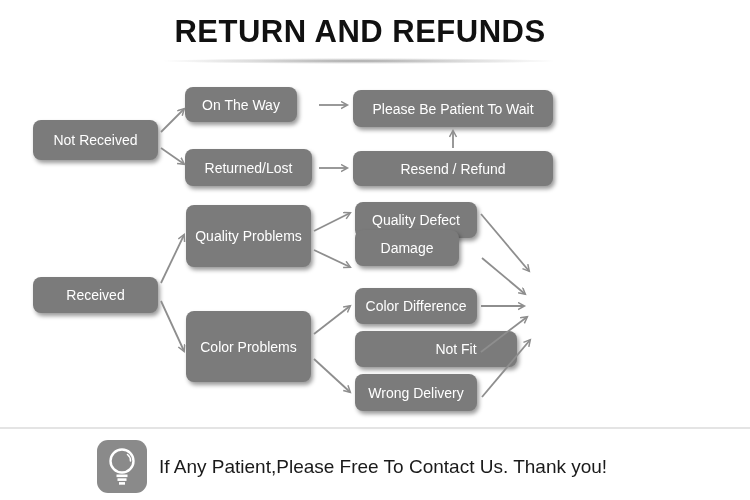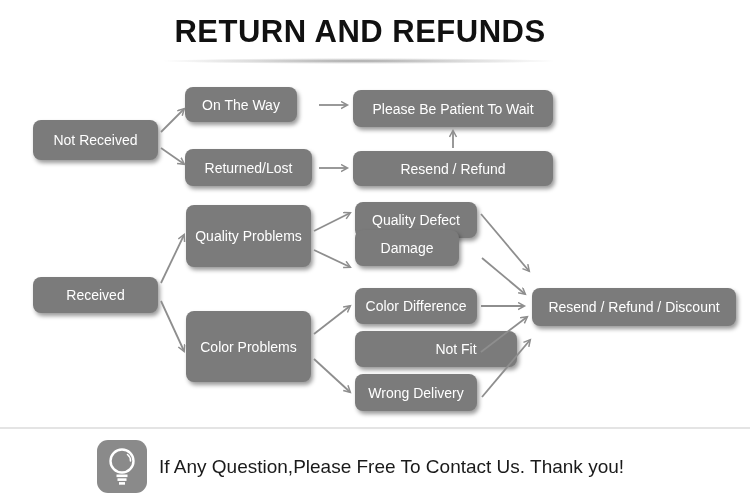--- a/index.html
+++ b/index.html
@@ -65,21 +65,20 @@
   <div class="node" id="n-please-wait">Please Be Patient To Wait</div>
   <div class="node" id="n-resend-refund">Resend / Refund</div>
   <div class="node" id="n-received">Received</div>
   <div class="node" id="n-quality-problems">Quality Problems</div>
   <div class="node" id="n-other-problems">Color Problems</div>
   <div class="node" id="n-quality-defect">Quality Defect</div>
   <div class="node" id="n-damage">Damage</div>
   <div class="node" id="n-color-difference">Color Difference</div>
   <div class="node" id="n-not-fit">Not Fit</div>
   <div class="node" id="n-wrong-delivery">Wrong Delivery</div>
-  <div class="node" id="n-rrd">Resend / Refund / Discount</div>
 
   <svg class="edges" viewBox="0 0 750 500" aria-hidden="true">
     <defs>
       <marker id="ah" markerWidth="9" markerHeight="9" refX="6.5" refY="4" orient="auto" markerUnits="userSpaceOnUse">
         <path d="M0.5,0.5 L7,4 L0.5,7.5" fill="none" stroke="#8e8e8e" stroke-width="1.5"></path>
       </marker>
     </defs>
     <line x1="161" y1="132" x2="184" y2="109" marker-end="url(#ah)"></line>
     <line x1="161" y1="148" x2="184" y2="164" marker-end="url(#ah)"></line>
     <line x1="319" y1="105" x2="347" y2="105" marker-end="url(#ah)"></line>
@@ -102,16 +101,16 @@
   <div class="footer">
     <div class="bulb-badge">
       <svg width="34" height="40" viewBox="0 0 34 40">
         <circle cx="17" cy="14" r="11.5" fill="none" stroke="#ffffff" stroke-width="2.4"></circle>
         <path d="M22.5,7.5 A8,8 0 0 1 25.5,14" fill="none" stroke="#ffffff" stroke-width="1.6" stroke-linecap="round"></path>
         <rect x="11.5" y="27.5" width="11" height="2.6" fill="#ffffff"></rect>
         <rect x="12.5" y="31.3" width="9" height="2.6" fill="#ffffff"></rect>
         <rect x="14" y="35.1" width="6" height="2.6" fill="#ffffff"></rect>
       </svg>
     </div>
-    <div class="footer-text">If Any Question,Please Free To Contact Us. Thank you!</div>
+    <div class="footer-text">If Any Patient,Please Free To Contact Us. Thank you!</div>
   </div>
 
 </div>
 
 </body></html>

